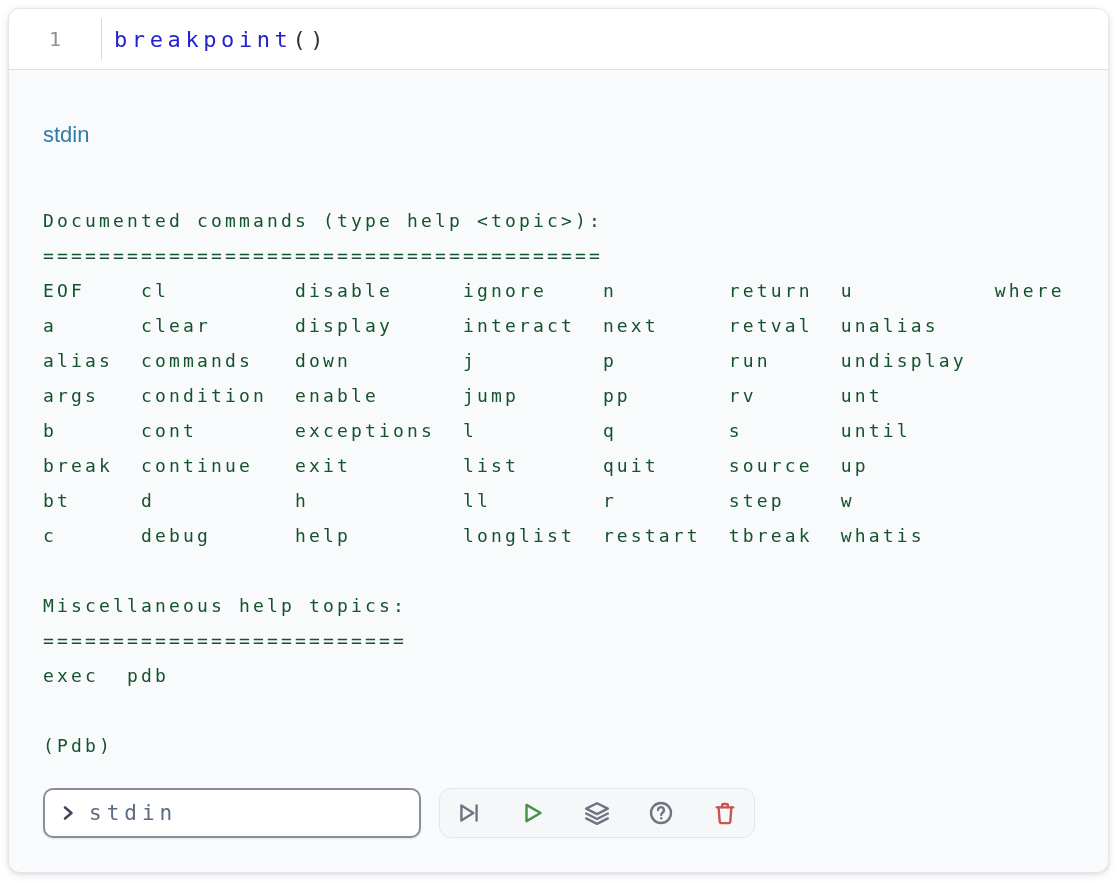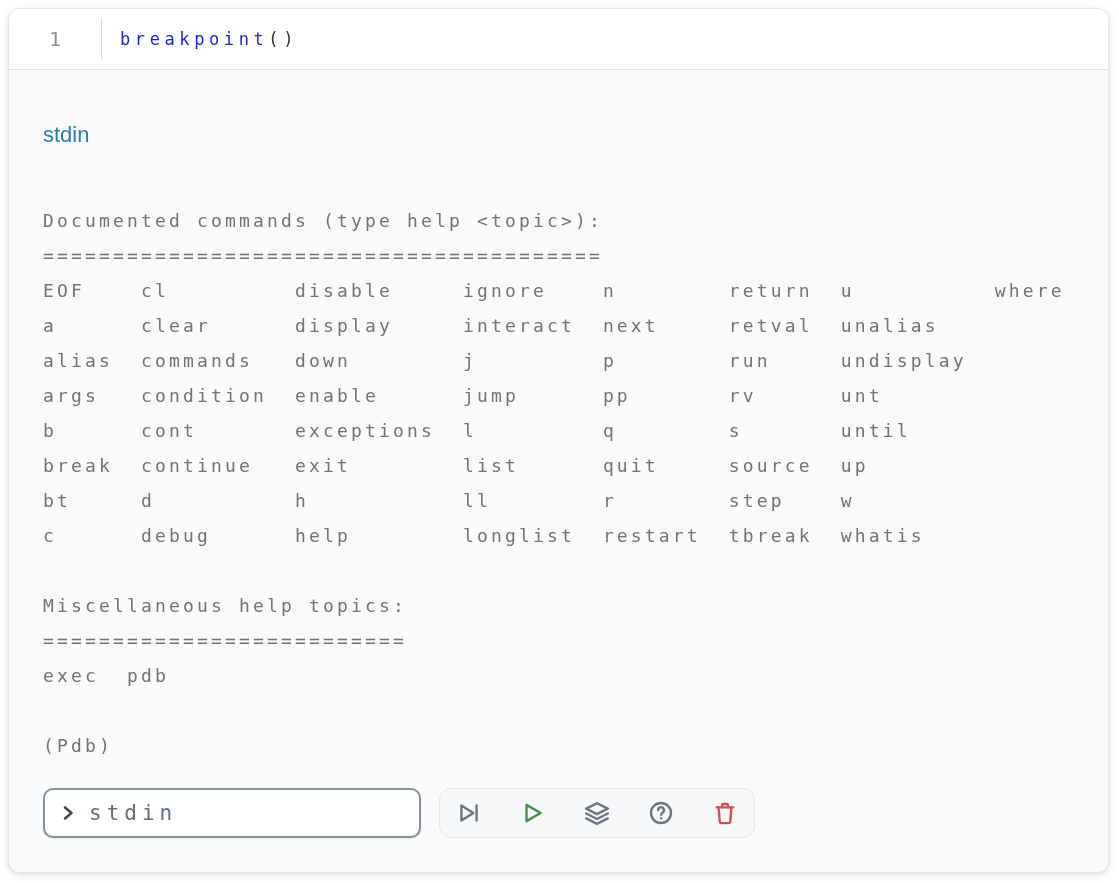--- a/index.html
+++ b/index.html
@@ -20,31 +20,31 @@
     display:flex; align-items:center; position:relative;
   }
   .gutter {
     width:92px; flex:0 0 92px; text-align:center;
     font-family:"DejaVu Sans Mono", monospace; font-size:20px; color:#8e9097;
   }
   .gutter-divider {
     position:absolute; left:92px; top:9px; height:42px; width:1px; background:#d8dbdf;
   }
   .code-line {
-    margin-left:19px; font-family:"DejaVu Sans Mono", monospace;
-    font-size:17px; letter-spacing:4.6px; white-space:pre;
+    margin-left:13px; font-family:"DejaVu Sans Mono", monospace;
+    font-size:22px; letter-spacing:4.6px; white-space:pre;
   }
   .tok-fn   { color:#2222d2; }
   .tok-punc { color:#2e3138; }
   
   .panel { padding:0 34px; }
   .cmd-echo { margin-top:52px; font-size:22px; line-height:25px; color:#2e7cad; }
   pre.console-output {
     margin:56px 0 0 0; font-family:"DejaVu Sans Mono", monospace;
-    font-size:18px; letter-spacing:3.16px; line-height:35px; color:#737373;
+    font-size:18px; letter-spacing:3.16px; line-height:35px; color:#14532d;
     white-space:pre;
   }
   
   .io-row { display:flex; align-items:center; margin-top:25px; gap:18px; }
   .stdin-box {
     width:378px; height:50px; flex:0 0 378px; background:#ffffff;
     border:2px solid #878f9b; border-radius:10px;
     display:flex; align-items:center; padding:0 14px; gap:10px;
     box-sizing:border-box; box-shadow:0 1px 2px rgba(0,0,0,.08);
   }

